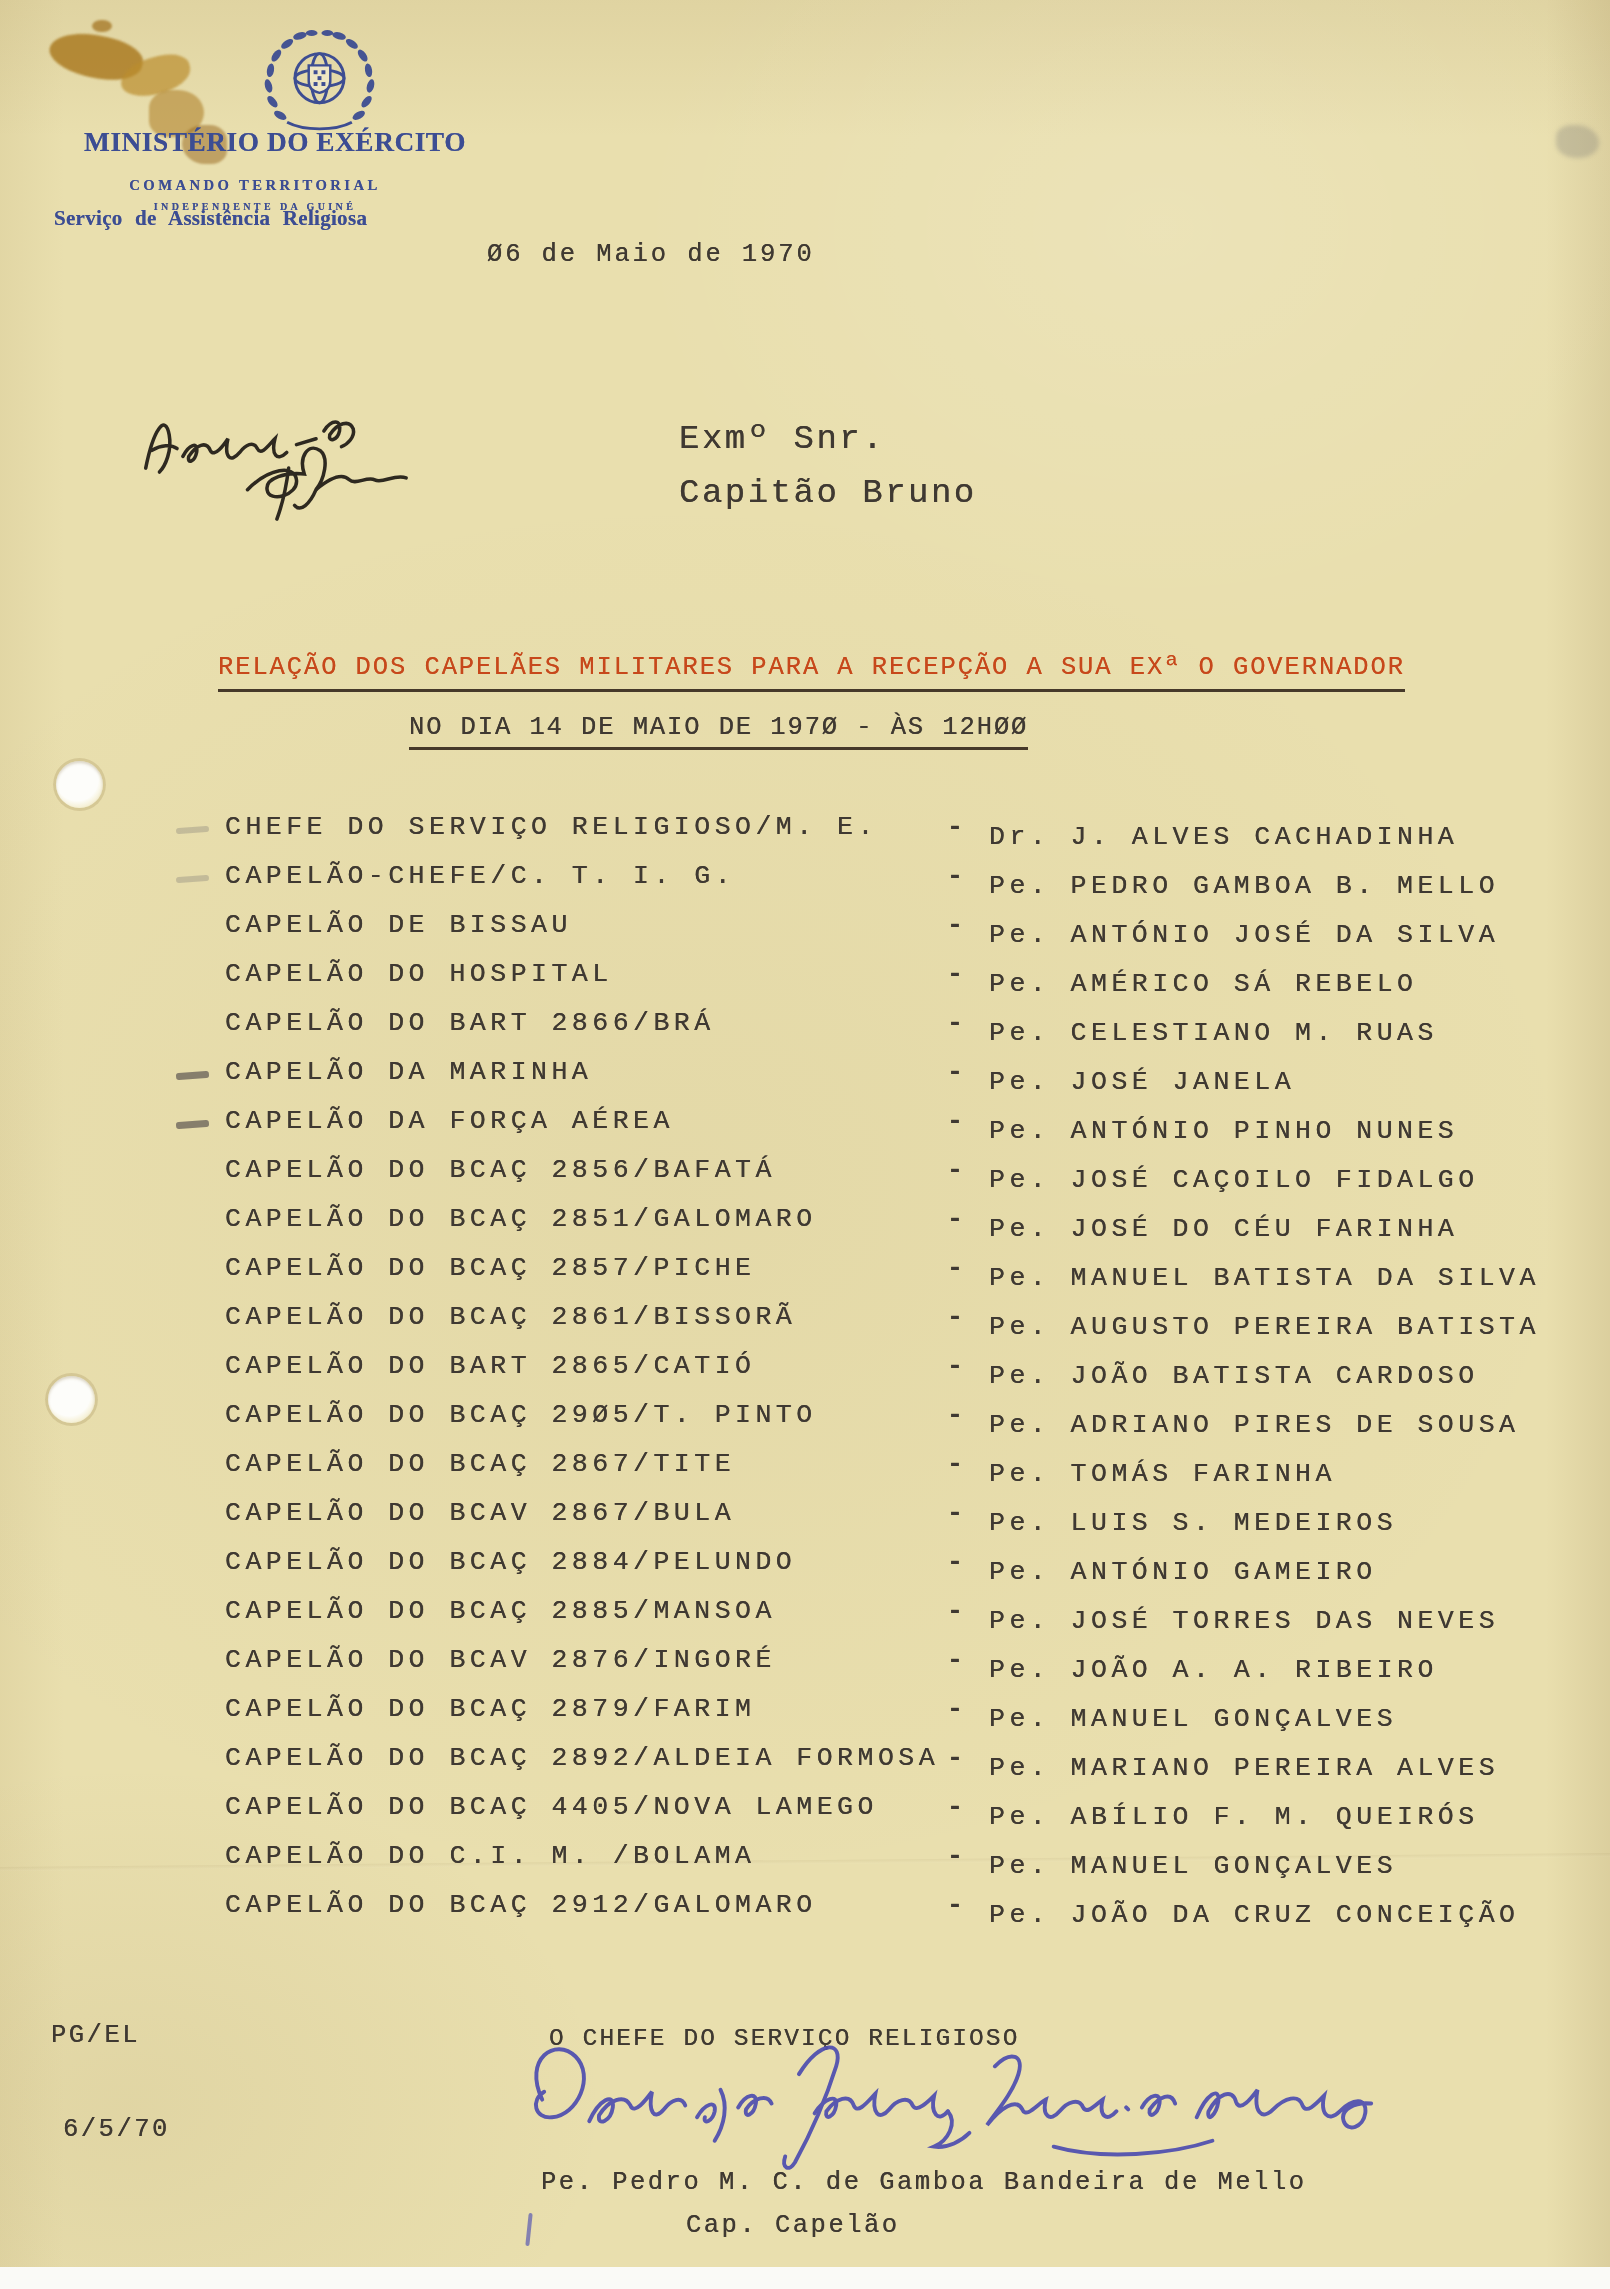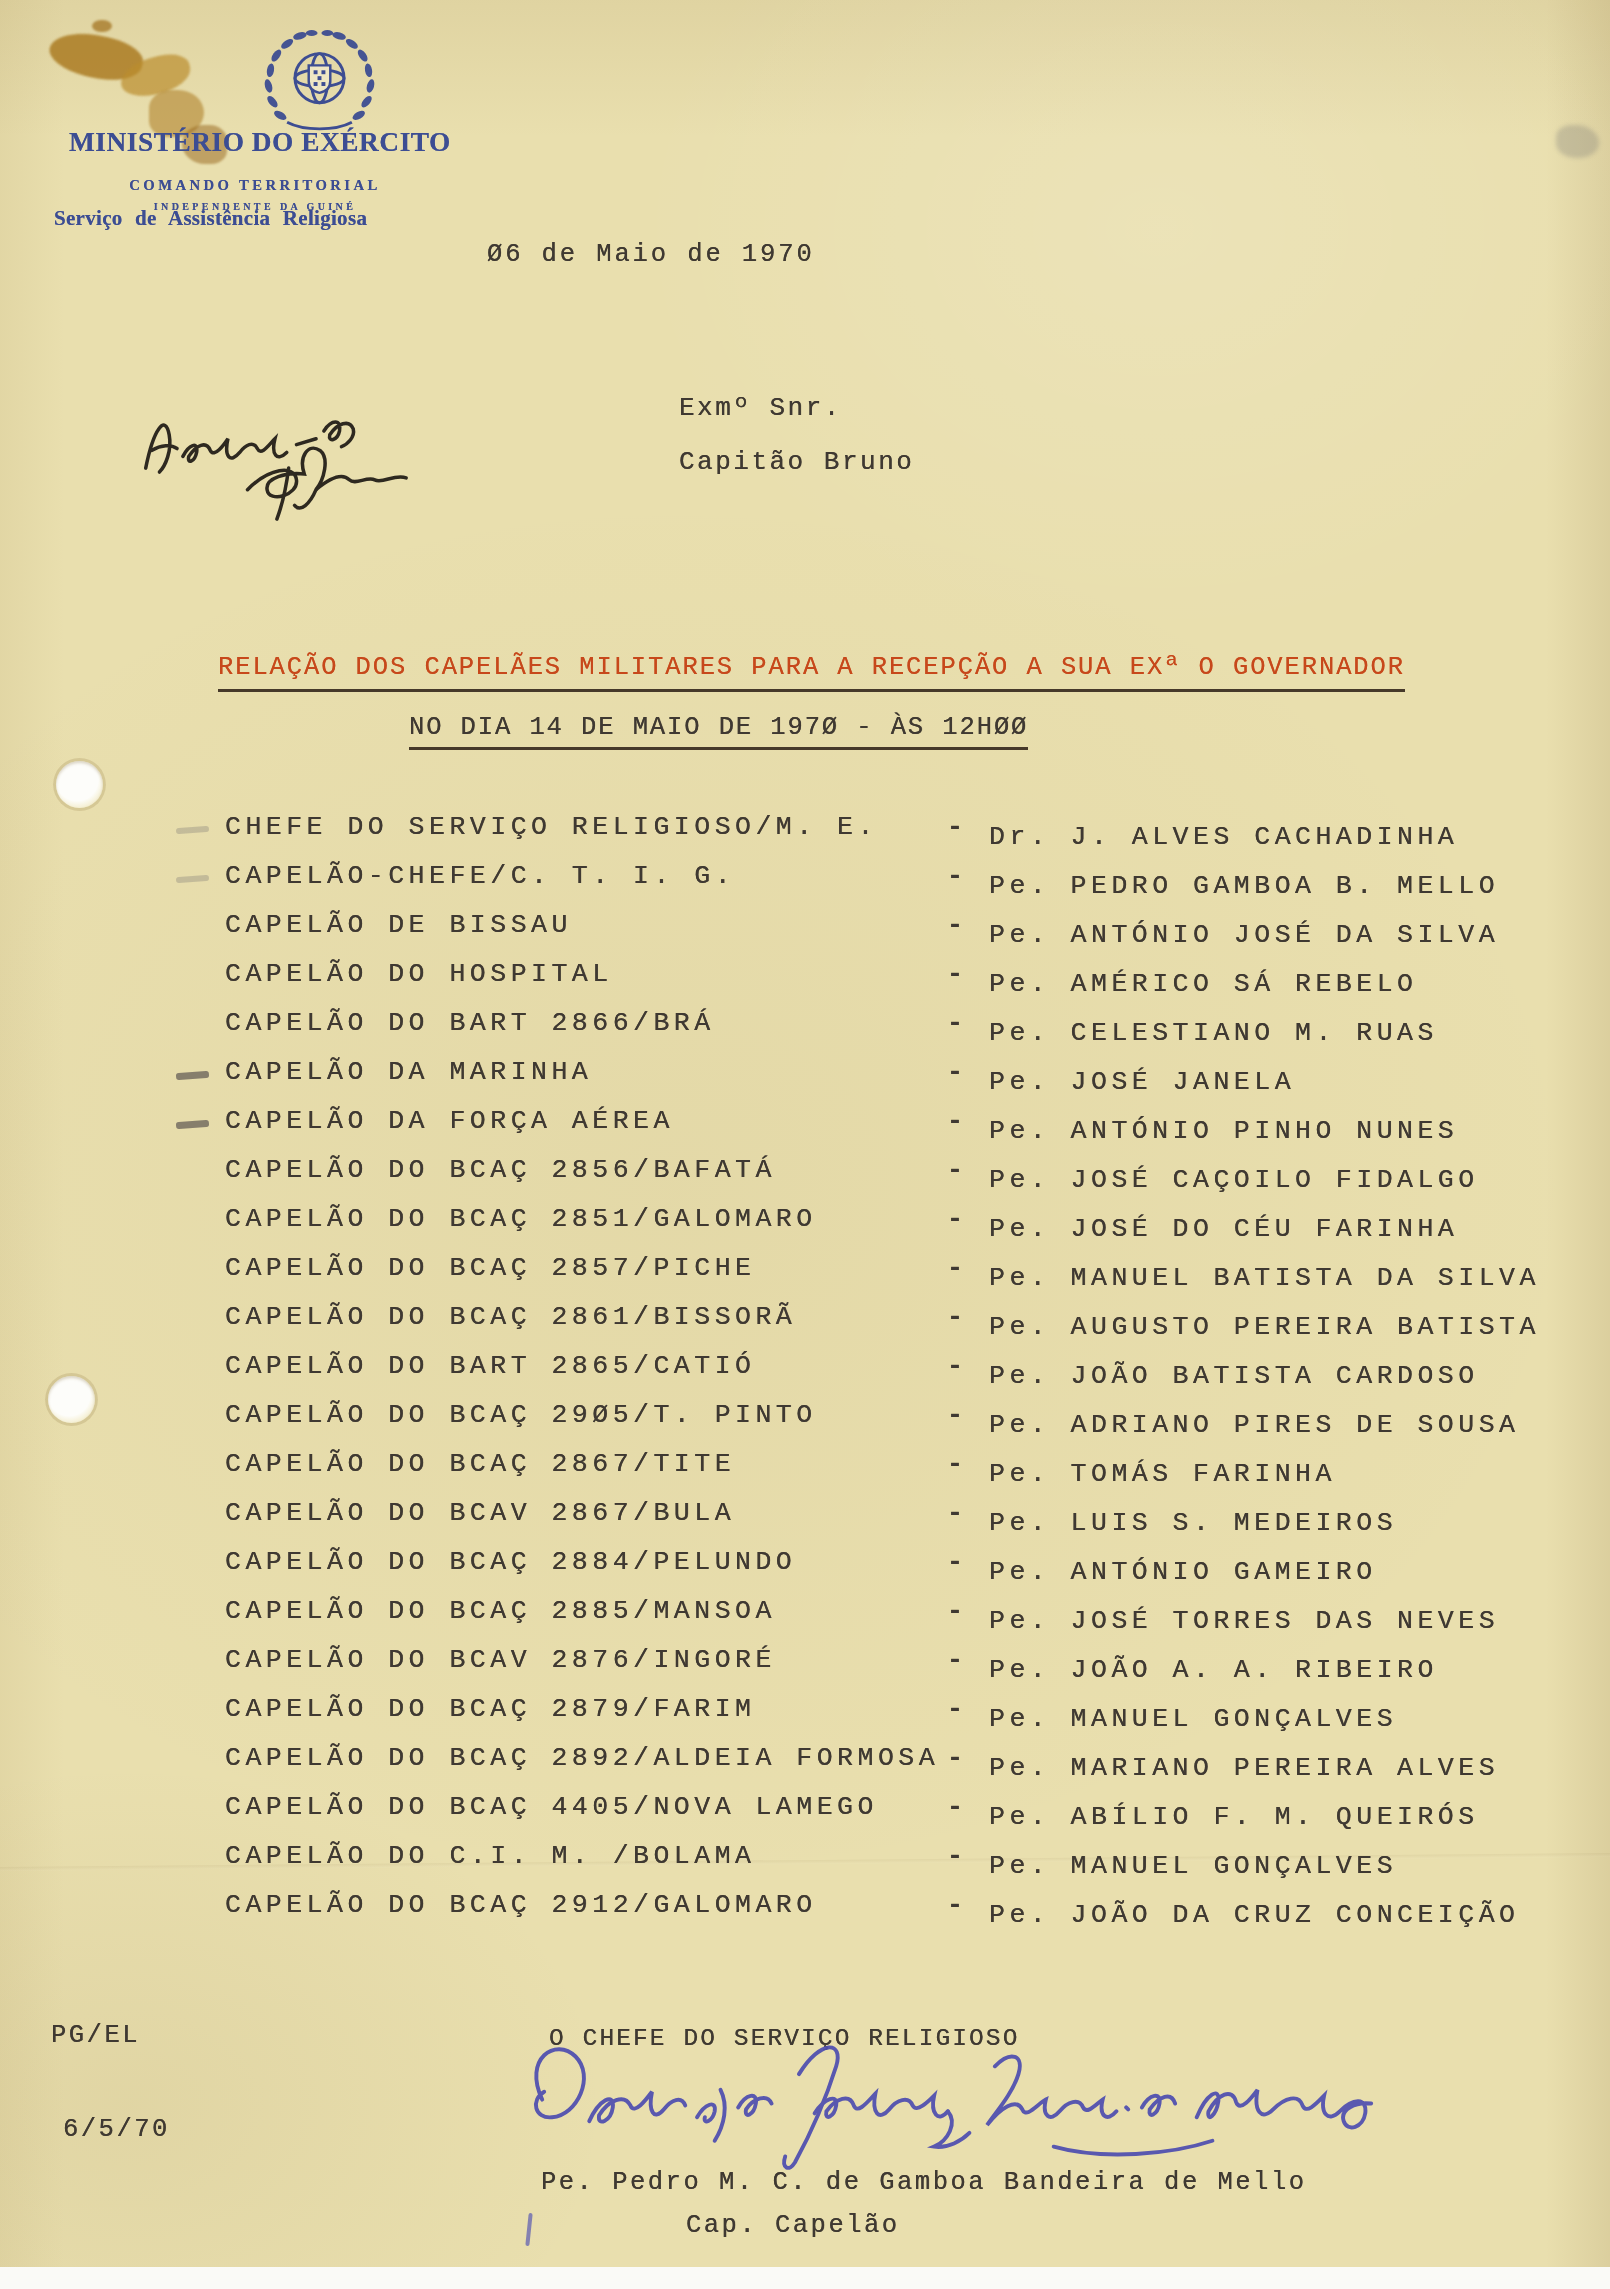--- a/index.html
+++ b/index.html
@@ -12,33 +12,33 @@
       radial-gradient(ellipse 686px 490px at 8% 92%, rgba(125,98,42,.08), transparent 70%),
       linear-gradient(180deg, rgba(140,110,50,.10), rgba(140,110,50,0) 6%),
       linear-gradient(90deg, rgba(140,110,50,.08), rgba(140,110,50,0) 4%, rgba(140,110,50,0) 96%, rgba(120,90,40,.12));
     font-family:"Liberation Mono","DejaVu Sans Mono",monospace;
   }
   .typed{ color:#3f3932; text-shadow:0 0 0.6px rgba(63,57,50,.8), 0.3px 0.3px 0 rgba(60,50,40,.3); }
   .blueprint{ color:#3c4d93; text-shadow:0 0 0.5px rgba(60,77,147,.7); }
 
   
   .crest{ position:absolute; left:243px; top:27.4px; width:153px; height:116px; }
-  .ministry{ position:absolute; left:69px; top:127px; width:412px; 
+  .ministry{ position:absolute; left:69px; top:127px; width:412px; text-align:center;
     font-family:"Liberation Serif","DejaVu Serif",serif; font-weight:bold; font-size:27.4px; letter-spacing:0.5px;}
   .cmd1{ position:absolute; left:69px; top:177px; width:372px; text-align:center;
     font-family:"Liberation Serif","DejaVu Serif",serif; font-weight:bold; font-size:14.7px; letter-spacing:3.4px;}
   .cmd2{ position:absolute; left:69px; top:201px; width:372px; text-align:center;
     font-family:"Liberation Serif","DejaVu Serif",serif; font-weight:bold; font-size:10px; letter-spacing:3.4px;}
   .service{ position:absolute; left:54px; top:206px;
     font-family:"Liberation Serif","DejaVu Serif",serif; font-weight:bold; font-size:21px; word-spacing:6.9px; letter-spacing:0.3px;}
   .dateline{ position:absolute; left:487px; top:240px; font-size:25.5px; letter-spacing:2.9px;}
 
   
   .hand-note{ position:absolute; left:132px; top:374px; width:372px; height:152px;}
-  .addressee{ position:absolute; left:679px; top:381px; font-size:26px; letter-spacing:2.5px; line-height:54px;}
+  .addressee{ position:absolute; left:679px; top:412px; font-size:34px; letter-spacing:2.5px; line-height:54px;}
 
   
   .doc-title{ position:absolute; left:218px; top:653px; }
   .doc-title span{ display:inline-block; color:#c7481b; font-size:25.5px; letter-spacing:1.9px;
     padding-bottom:7px; border-bottom:3.9px solid #46392a; text-shadow:0 0 0.6px rgba(199,72,27,.8);}
   .doc-subtitle{ position:absolute; left:409px; top:713px;}
   .doc-subtitle span{ display:inline-block; font-size:25.5px; letter-spacing:1.9px;
     padding-bottom:4.9px; border-bottom:3.9px solid #46392a;}
 
   

